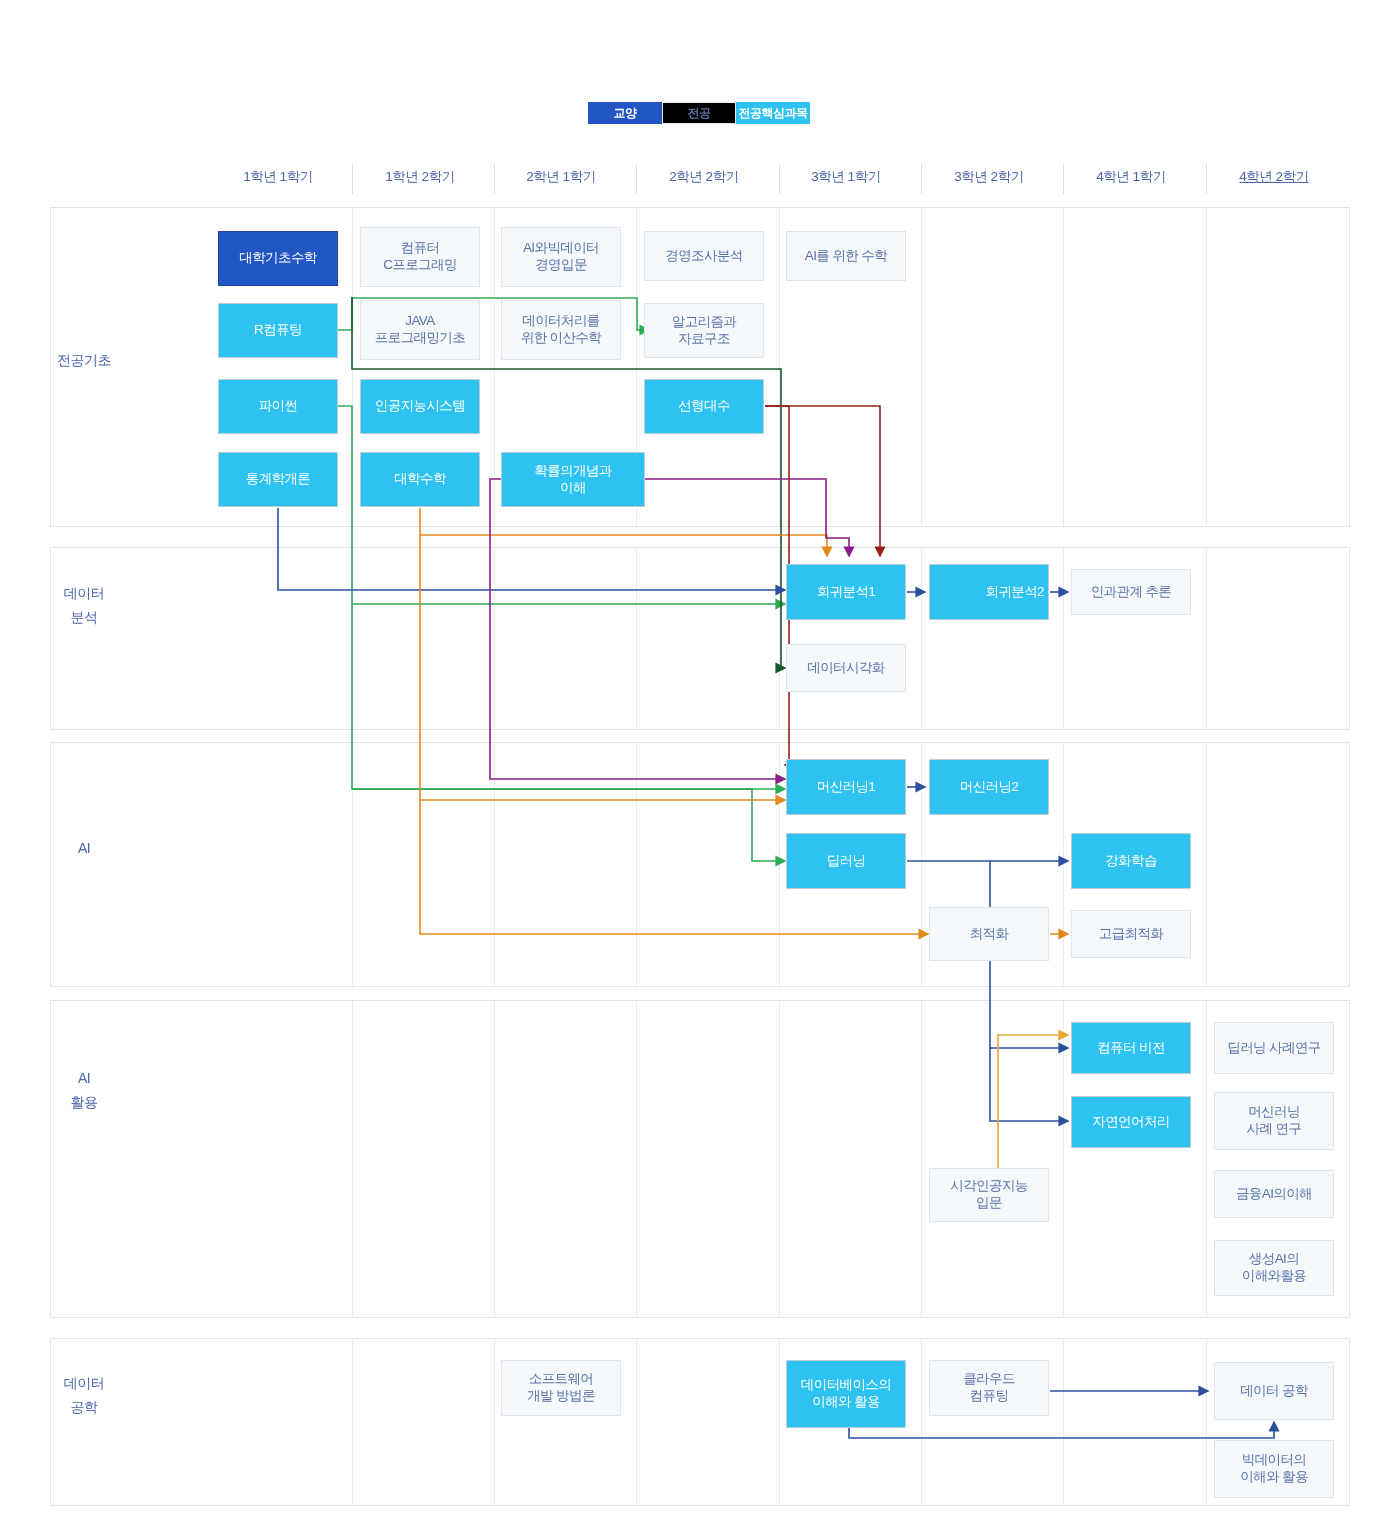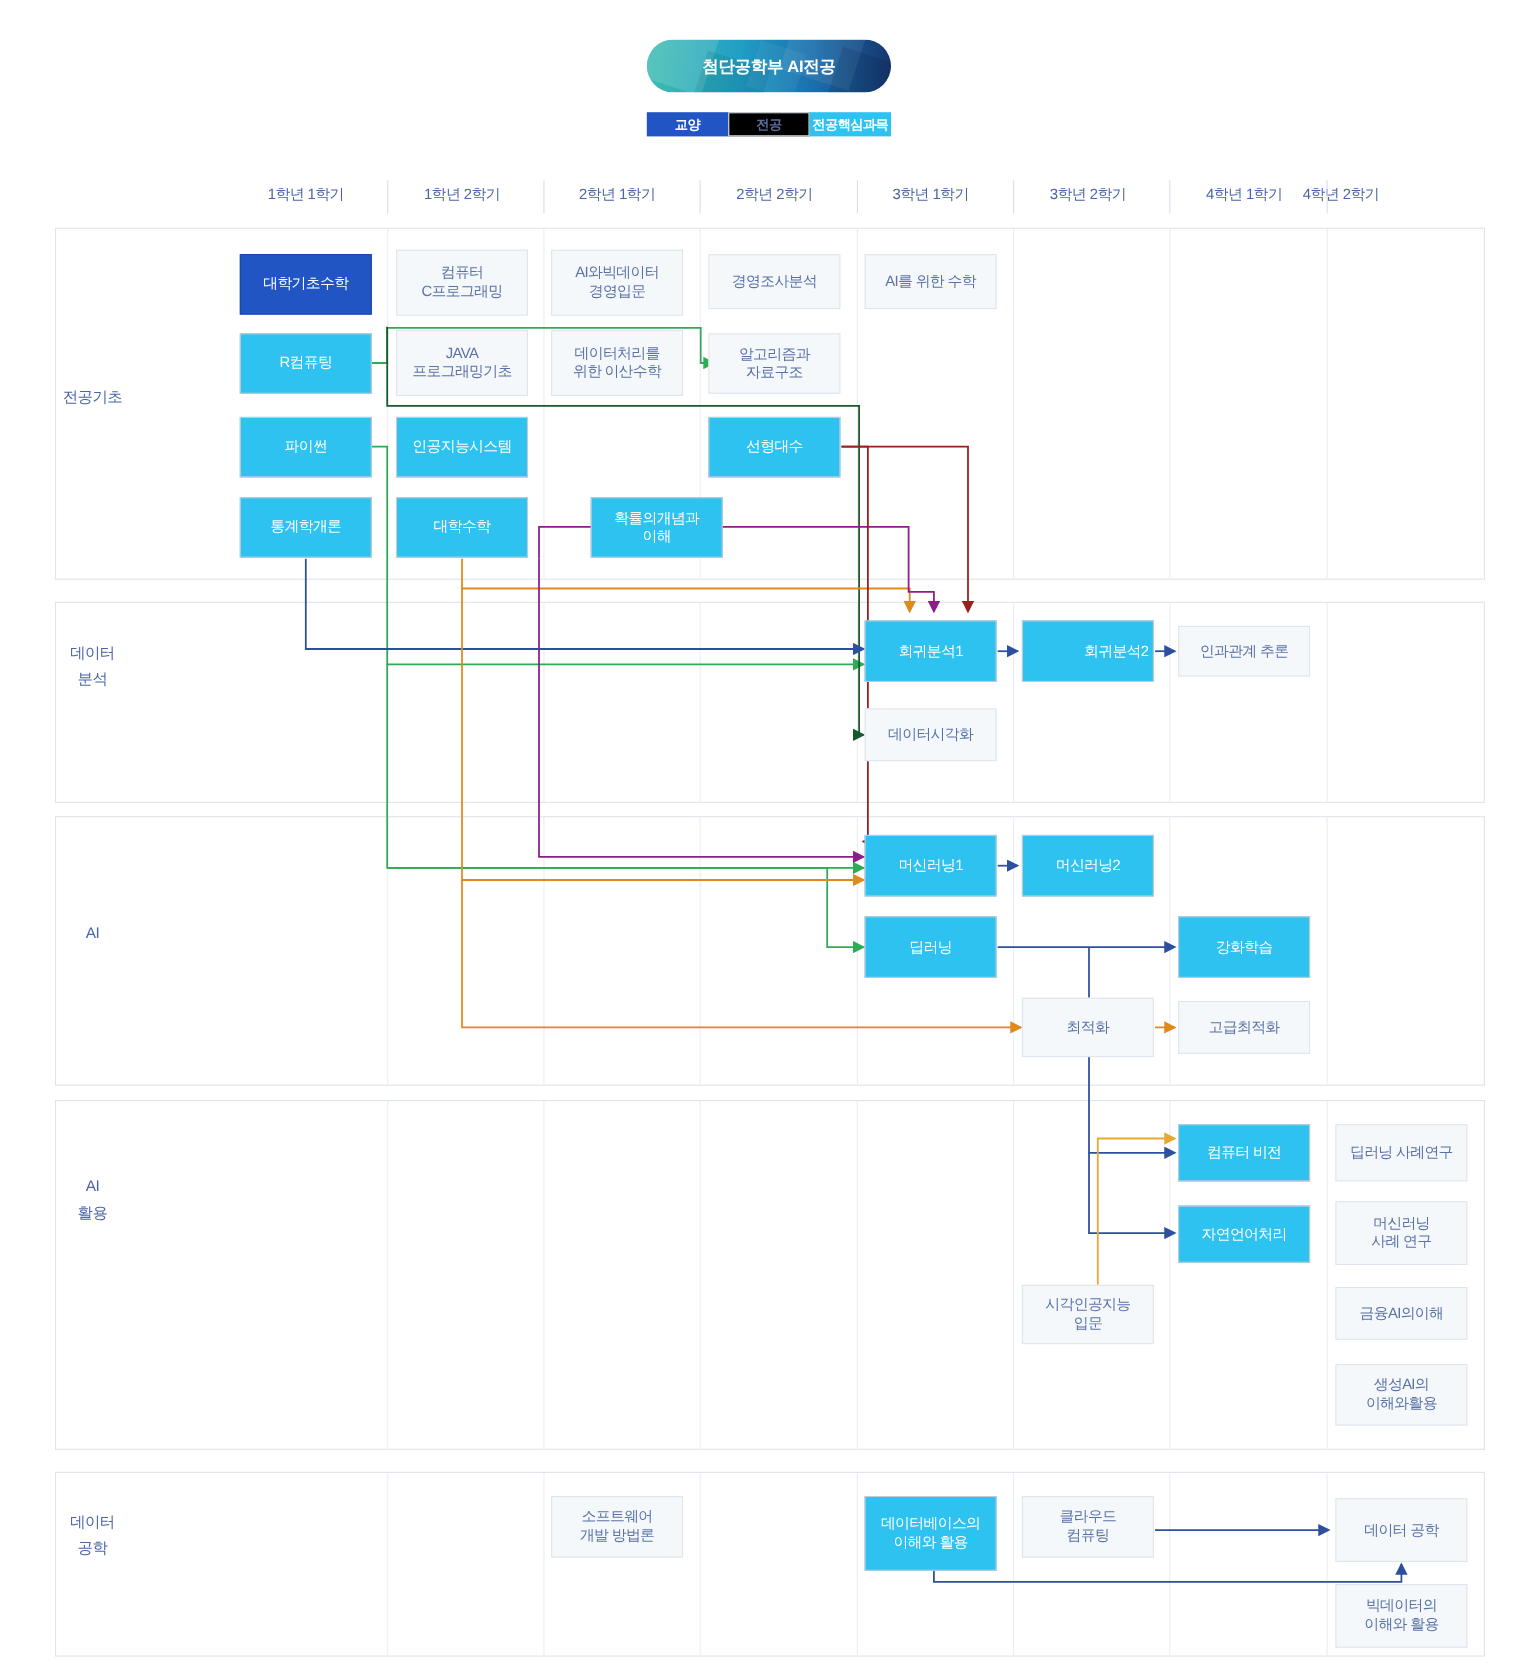--- a/index.html
+++ b/index.html
@@ -95,44 +95,36 @@
   .box.gyo    { background: #2255c4; color: #ffffff; border: 1px solid #1c46a2; }
   .box.plain  { background: #f4f8fb; color: #5b72a8; border: 1px solid #dfe5ec; }
 
   svg.wires { position: absolute; left: 0; top: 0; width: 1400px; height: 1520px; z-index: 3; pointer-events: none; }
 </style>
 </head>
 <body>
 
 <div id="root">
 
-  <div class="title-pill">
-    <span class="facet f1"></span>
-      <span class="facet f2"></span>
-    <span class="facet f3"></span>
-      <span class="facet f4"></span>
-      <span class="facet f5"></span>
-    <div class="title-text">첨단공학부 AI전공</div>
-  </div>
 
   <div class="legend">
     <div class="chip gyoyang">교양</div>
     <div class="chip jeongong">전공</div>
     <div class="chip core">전공핵심과목</div>
   </div>
 
   <div id="col-heads">
       <div class="col-head" style="left: 208px;">1학년 1학기</div>
       <div class="col-head" style="left: 350px;">1학년 2학기</div>
       <div class="col-head" style="left: 491px;">2학년 1학기</div>
       <div class="col-head" style="left: 634px;">2학년 2학기</div>
       <div class="col-head" style="left: 776px;">3학년 1학기</div>
       <div class="col-head" style="left: 919px;">3학년 2학기</div>
       <div class="col-head" style="left: 1061px;">4학년 1학기</div>
-      <div class="col-head" style="left: 1149px;">4학년 2학기</div>
+      <div class="col-head" style="left: 1204px; text-decoration: underline;">4학년 2학기</div>
       <div class="col-div" style="left: 352px;"></div>
       <div class="col-div" style="left: 494px;"></div>
       <div class="col-div" style="left: 636px;"></div>
       <div class="col-div" style="left: 779px;"></div>
       <div class="col-div" style="left: 921px;"></div>
       <div class="col-div" style="left: 1063px;"></div>
       <div class="col-div" style="left: 1206px;"></div>
     </div>
 
   <div id="row-panels">
@@ -294,21 +286,21 @@
       </div>
       <div class="box core" style="left: 360px; top: 452px; width: 120px; height: 55px;">
         <span>대학수학</span>
       </div>
       <div class="box plain" style="left: 501px; top: 227px; width: 120px; height: 60px;">
         <span>AI와빅데이터<br>경영입문</span>
       </div>
       <div class="box plain" style="left: 501px; top: 300px; width: 120px; height: 60px; font-family: Liberation Serif, serif;">
         <span>데이터처리를<br>위한 이산수학</span>
       </div>
-      <div class="box core" style="left: 501px; top: 452px; width: 120px; height: 55px; margin-left: 36px;">
+      <div class="box core" style="left: 501px; top: 452px; width: 144px; height: 55px;">
         <span>확률의개념과<br>이해</span>
       </div>
       <div class="box plain" style="left: 644px; top: 231px; width: 120px; height: 50px;">
         <span>경영조사분석</span>
       </div>
       <div class="box plain" style="left: 644px; top: 303px; width: 120px; height: 55px;">
         <span>알고리즘과<br>자료구조</span>
       </div>
       <div class="box core" style="left: 644px; top: 379px; width: 120px; height: 55px;">
         <span>선형대수</span>

